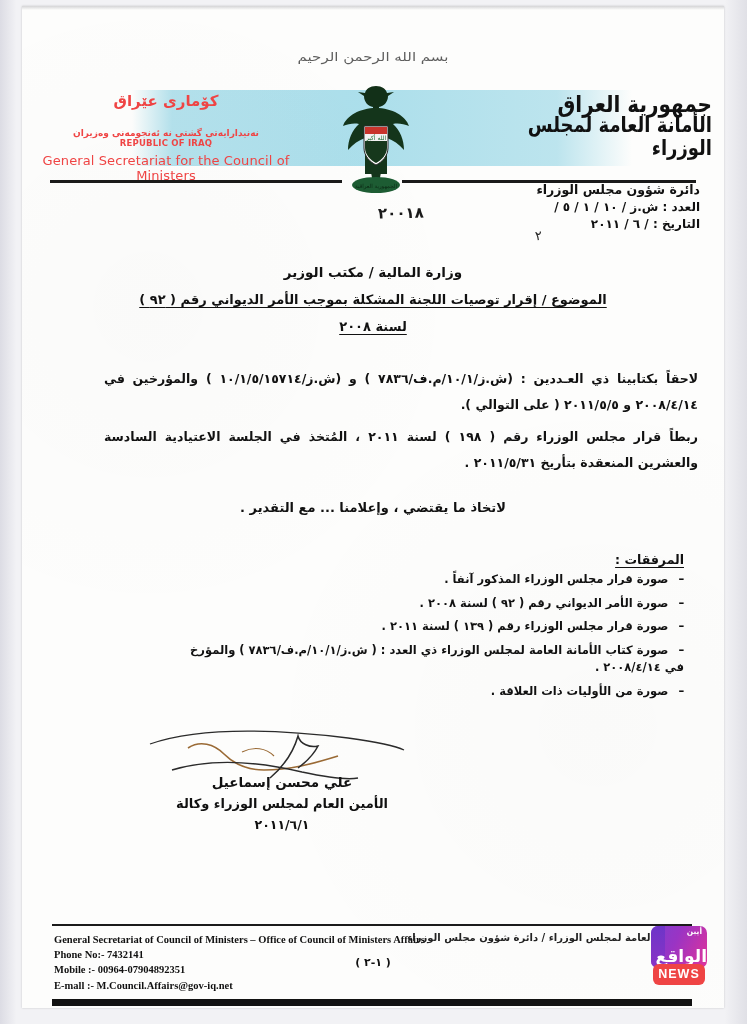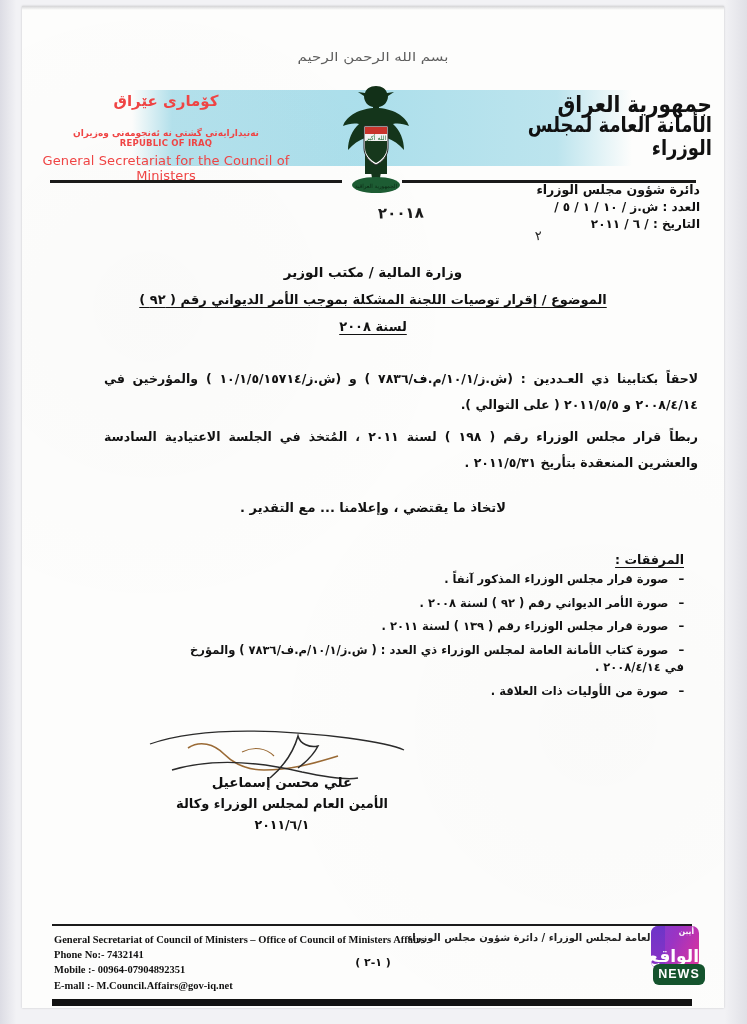--- a/index.html
+++ b/index.html
@@ -155,40 +155,40 @@
   .foot-bar{
     position:absolute;left:30px;top:993px;width:640px;height:7px;
     background:#121212;
   }
 
   
   .logo{
     position:absolute;left:629px;top:920px;width:56px;height:62px;z-index:20;
   }
   .logo-main{
-    position:absolute;left:0;top:0;width:48px;height:42px;border-radius:7px;
+    position:absolute;left:0;top:0;width:56px;height:42px;border-radius:7px;
     background:linear-gradient(115deg,#7d3fd0 0%,#9a34c4 42%,#e0339a 100%);
     overflow:hidden;
   }
   .logo-sub{
     position:absolute;left:-2px;top:0;width:16px;height:42px;
     background:linear-gradient(180deg,#6d35c8,#8a33c6);
   }
   .logo-word{
-    position:absolute;left:0;right:0;bottom:3px;text-align:left;
+    position:absolute;left:0;right:0;bottom:3px;text-align:right;
     font-size:17px;font-weight:bold;color:#fff;letter-spacing:-1px;
     line-height:1;
   }
   .logo-tiny{
     position:absolute;right:5px;top:2px;font-size:7.5px;color:#fff;
     font-weight:bold;line-height:1;
   }
   .logo-news{
     position:absolute;left:2px;top:38px;width:52px;height:21px;border-radius:6px;
-    background:#14532d;color:#fff;text-align:center;
+    background:#ef4444;color:#fff;text-align:center;
     font-size:12.5px;font-weight:bold;line-height:21px;letter-spacing:1px;
     direction:ltr;
     font-family:"Liberation Sans","DejaVu Sans",sans-serif;
   }
 
   .noise{
     position:absolute;left:0;top:0;width:702px;height:1002px;pointer-events:none;
     background:
       radial-gradient(circle at 18% 30%, rgba(0,0,0,.012), transparent 38%),
       radial-gradient(circle at 82% 72%, rgba(0,0,0,.012), transparent 40%);

